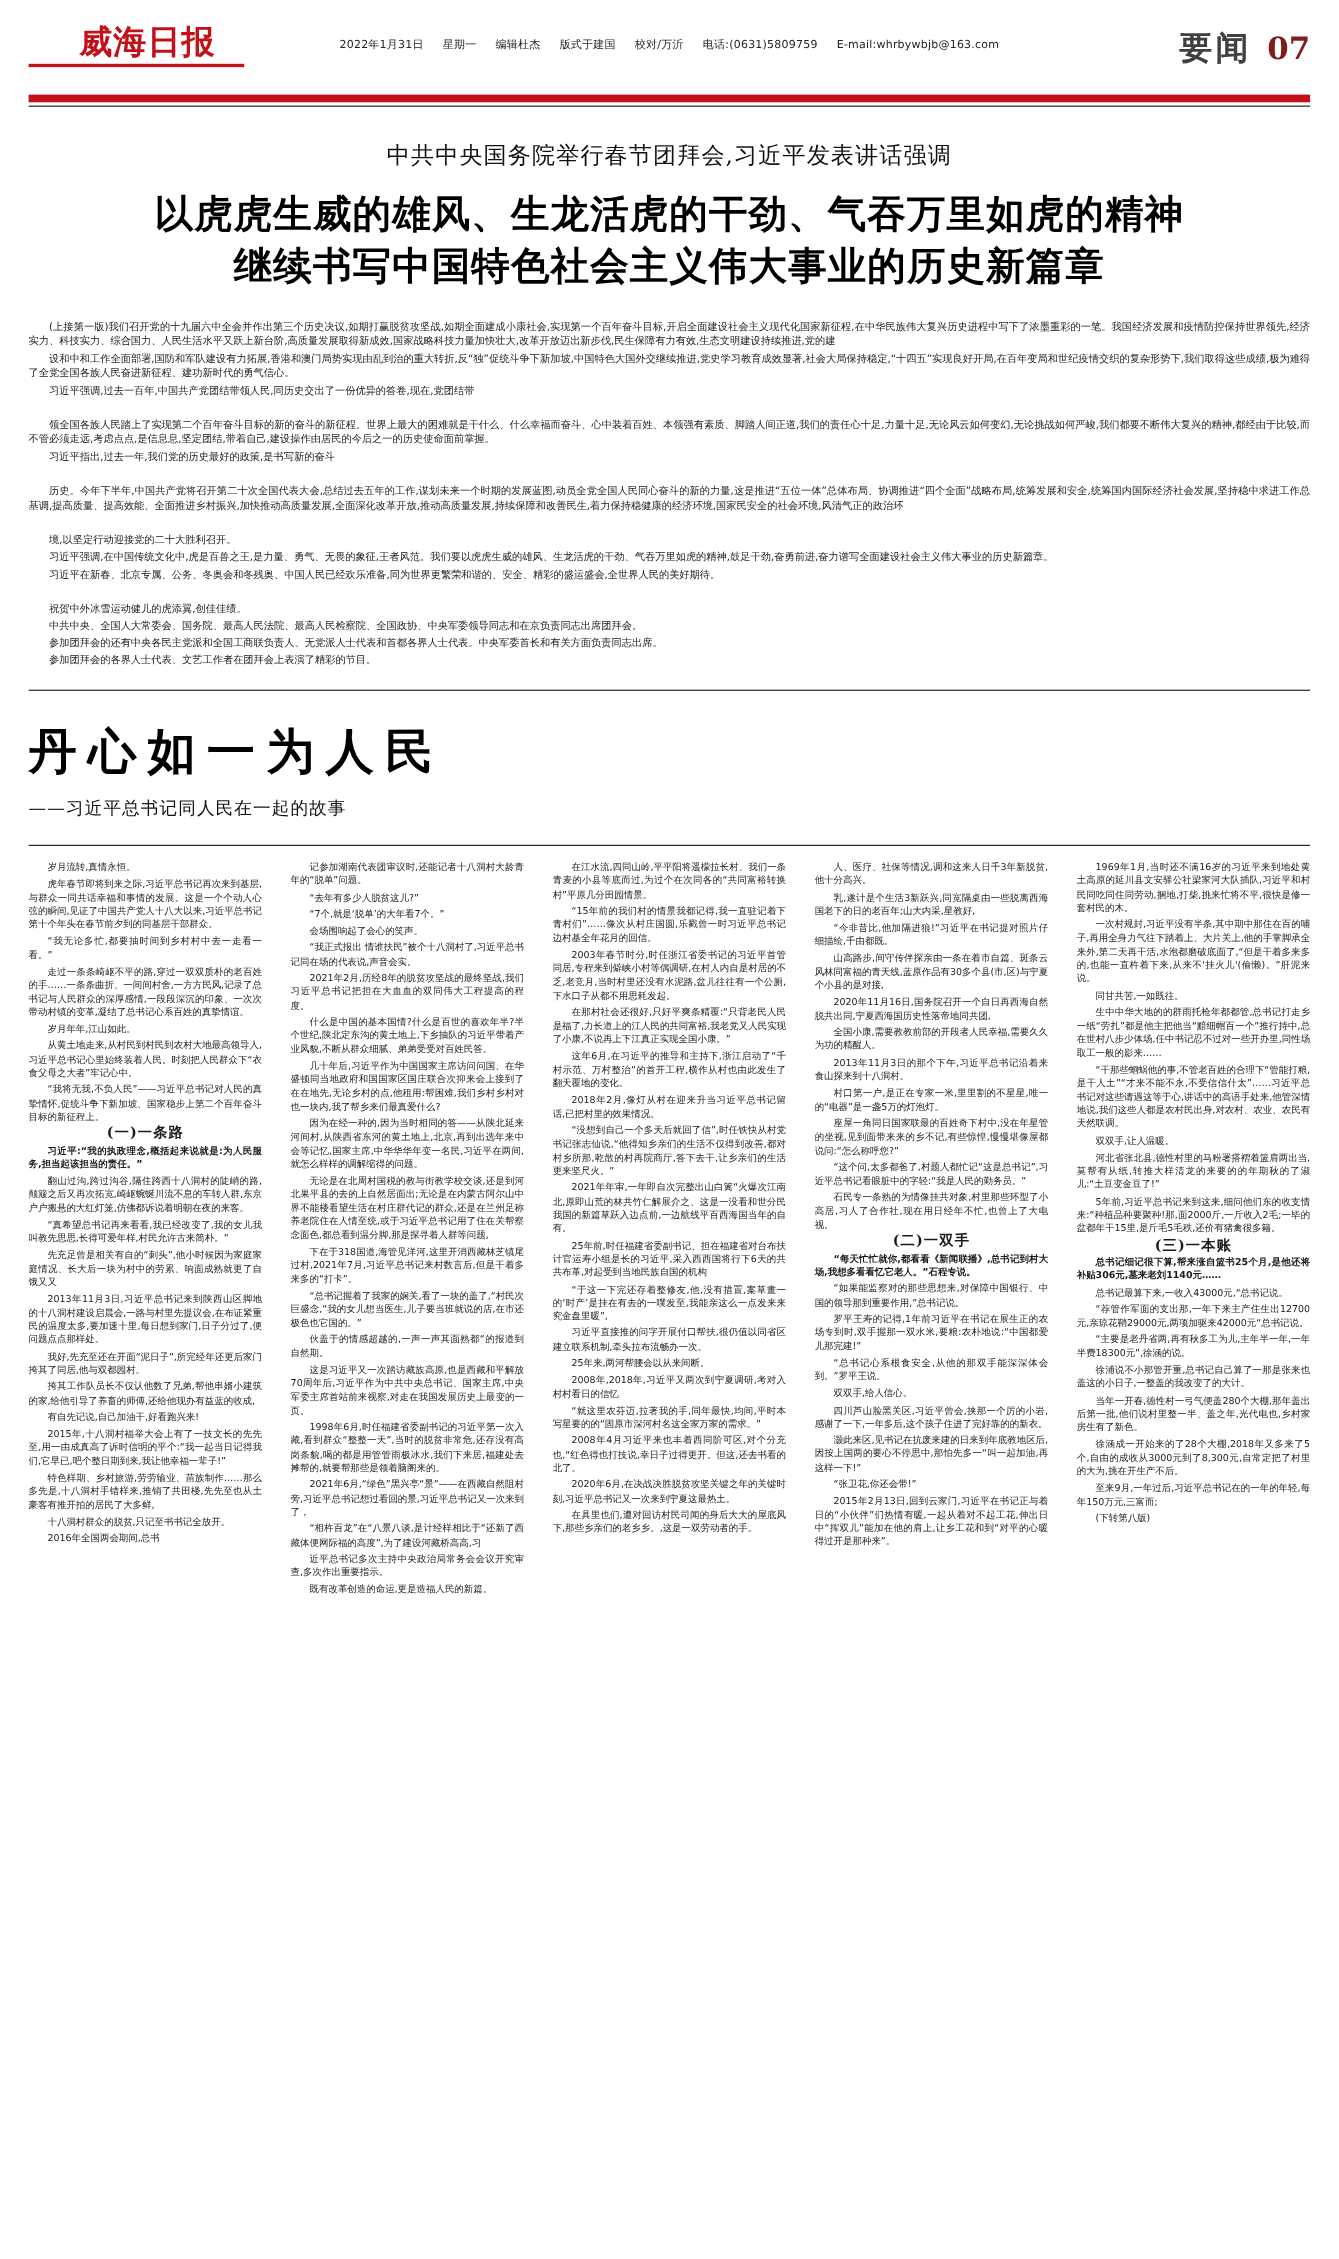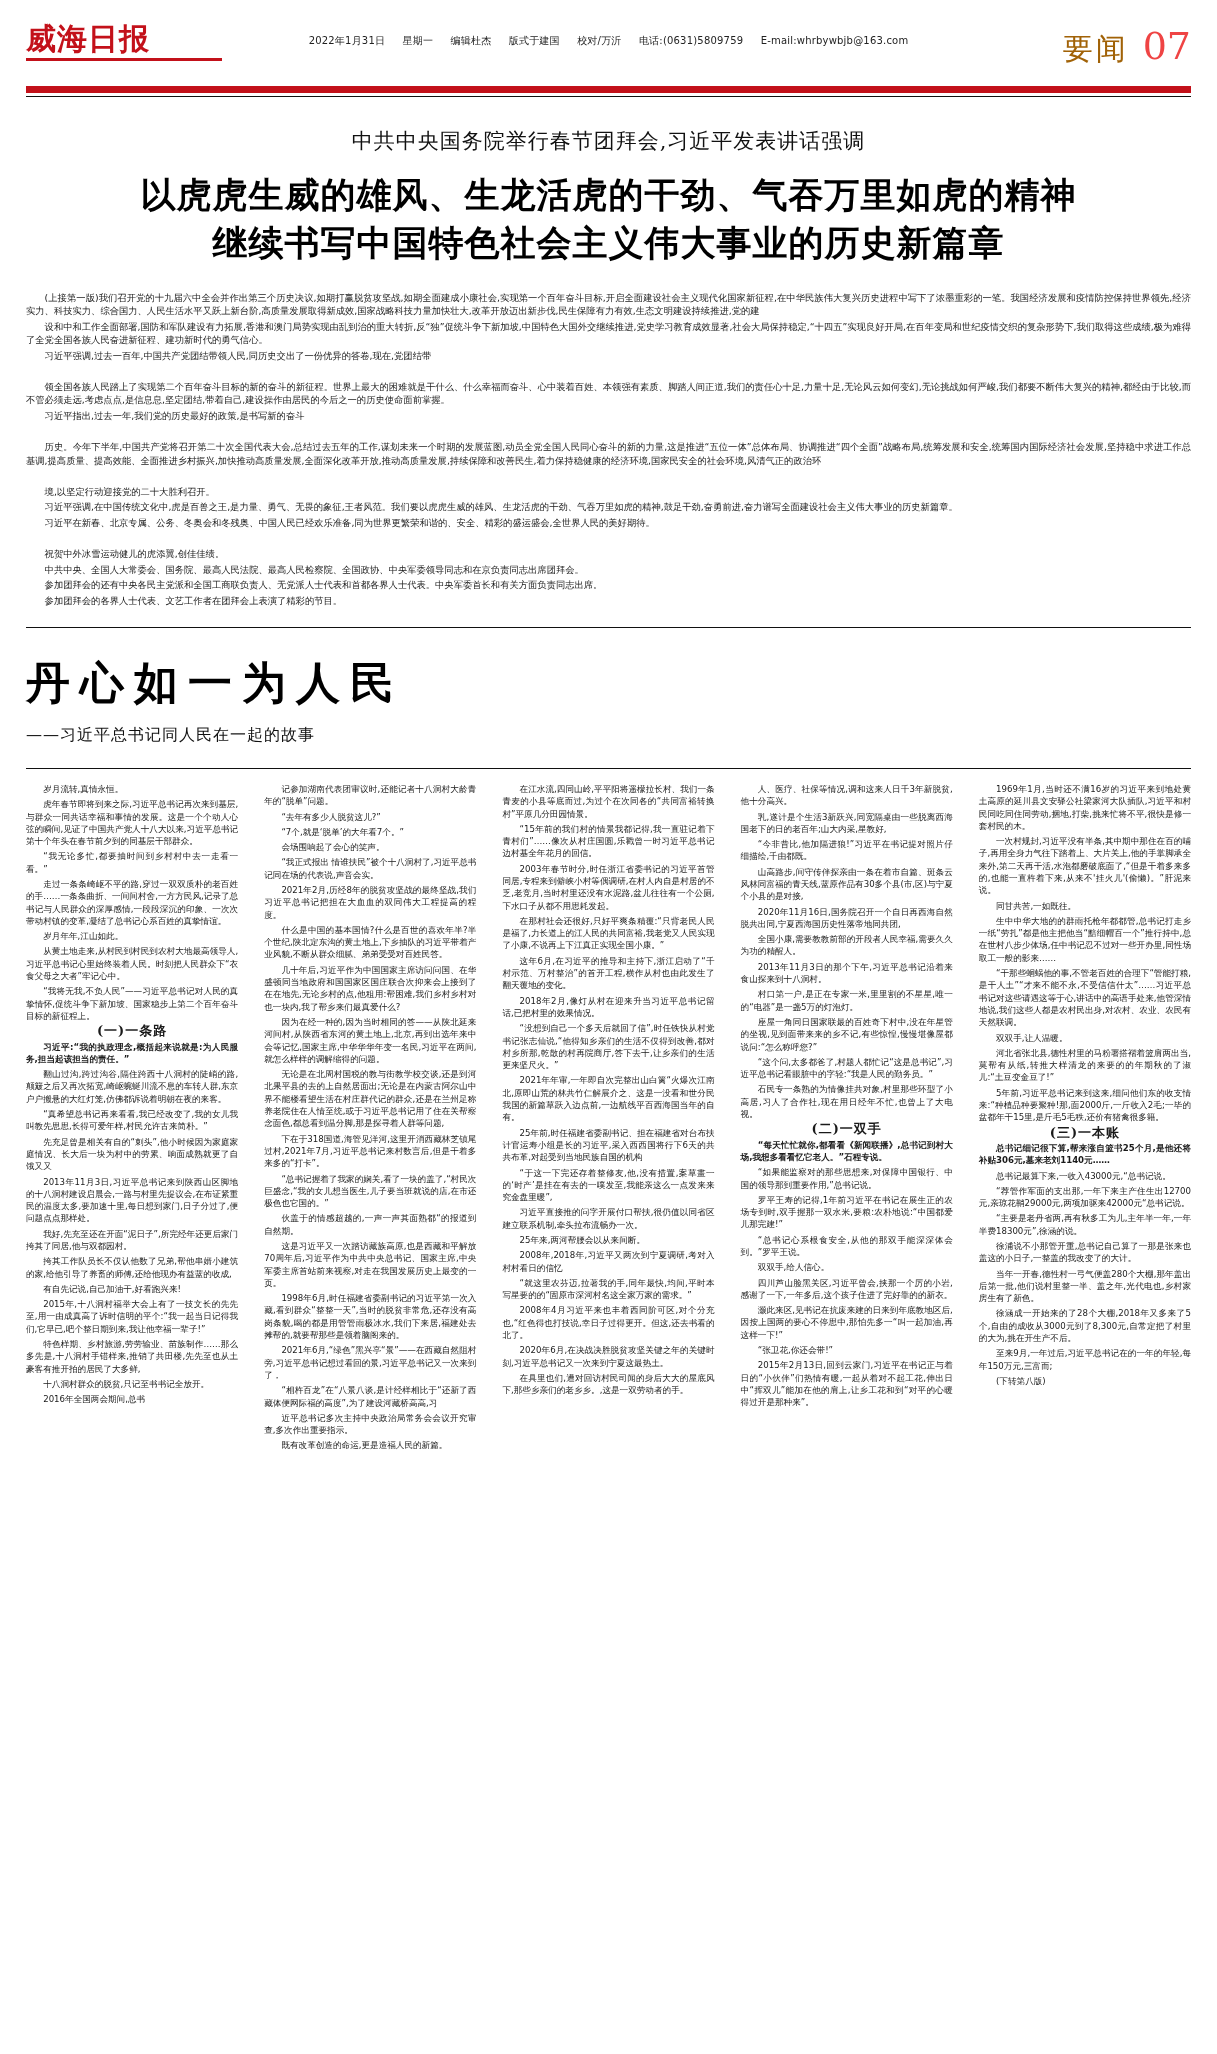--- a/index.html
+++ b/index.html
@@ -36,20 +36,21 @@
     position: relative;
   }
   .logo-text {
     font-family: "DejaVu Serif", "Liberation Serif", serif;
     font-weight: bold;
     font-size: 30px;
     color: #c3111a;
     letter-spacing: 1px;
     line-height: 34px;
     white-space: nowrap;
+    margin-left: 46px;
   }
   .logo-underline {
     height: 3px;
     background: #c3111a;
     width: 196px;
     margin-top: 2px;
   }
   .masthead-mid {
     flex: 1 1 auto;
     text-align: center;
@@ -63,30 +64,30 @@
     flex: 0 0 210px;
     text-align: right;
     padding-top: 2px;
     display: flex;
     justify-content: flex-end;
     align-items: baseline;
     gap: 14px;
   }
   .section-name {
     font-family: "DejaVu Serif", "Liberation Serif", serif;
-    font-weight: normal;
+    font-weight: bold;
     font-size: 30px;
-    color: #a16207;
+    color: #404040;
     letter-spacing: 3px;
   }
   .page-number {
     font-family: "DejaVu Serif", "Liberation Serif", serif;
-    font-weight: normal;
-    font-size: 38px;
-    color: #ef4444;
+    font-weight: bold;
+    font-size: 28px;
+    color: #7f1d1d;
   }
   .rule-red {
     height: 7px;
     background: #c3111a;
     margin-top: 6px;
   }
   .rule-thin {
     height: 1px;
     background: #111;
     margin-top: 3px;

